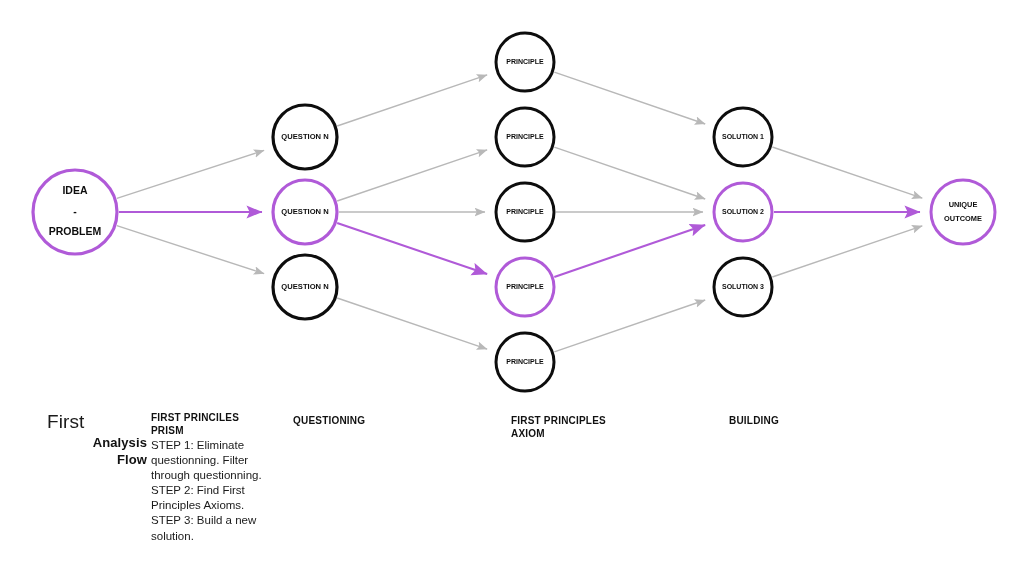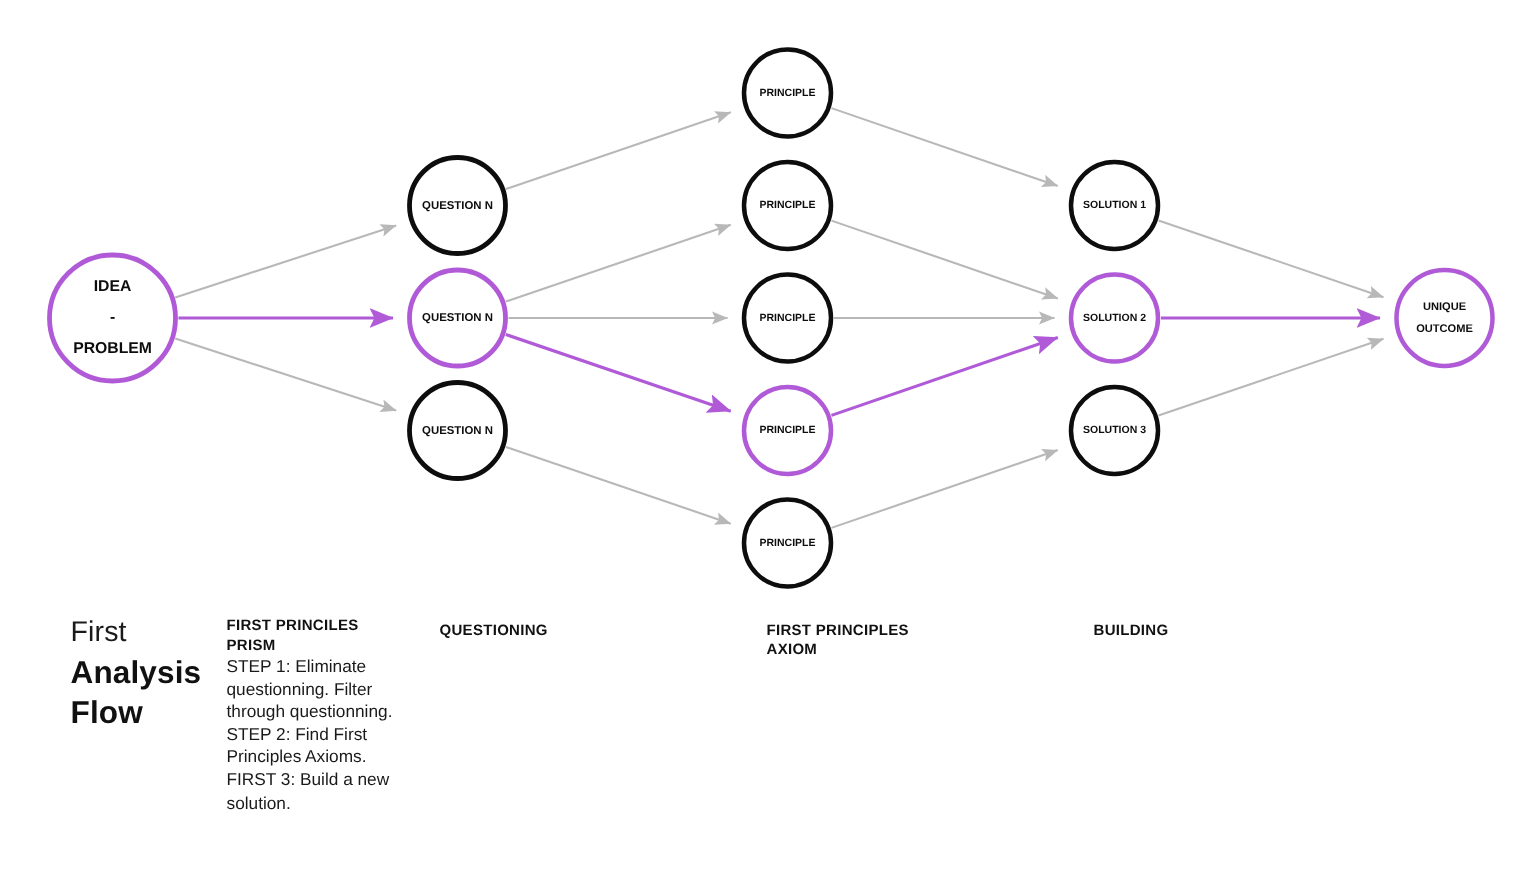--- a/index.html
+++ b/index.html
@@ -58,25 +58,26 @@
     line-height: 1.3;
   }
   .title-light {
     font-size: 19px;
     font-weight: 300;
     color: #1a1a1a;
     letter-spacing: 0.1px;
     display: block;
   }
   .title-bold {
-    font-size: 21px;
+    font-size: 13px;
     font-weight: bold;
     color: #111111;
     letter-spacing: 0.1px;
     display: block;
+    text-align: right;
   }
   
   #prism-block {
     left: 135px;
     top: 412px;
     width: 122px;
   }
   .col-heading {
     font-size: 10px;
     font-weight: bold;
@@ -201,21 +202,21 @@
       <p class="col-heading">
         <span>FIRST PRINCILES</span><br>
         <span>PRISM</span>
       </p>
       <p class="prism-body" id="prism-body">
           <span>STEP 1: Eliminate</span>
           <span>questionning. Filter</span>
           <span>through questionning.</span>
           <span>STEP 2: Find First</span>
           <span>Principles Axioms.</span>
-          <span>FIRST 3: Build a new</span>
+          <span>STEP 3: Build a new</span>
           <span>solution.</span>
         </p>
     </div>
 
     <div class="legend-block" id="stage-axiom">
       <p class="col-heading">FIRST PRINCIPLES</p>
       <p class="col-heading">AXIOM</p>
     </div>
 
     <div class="legend-block" id="stage-questioning">

